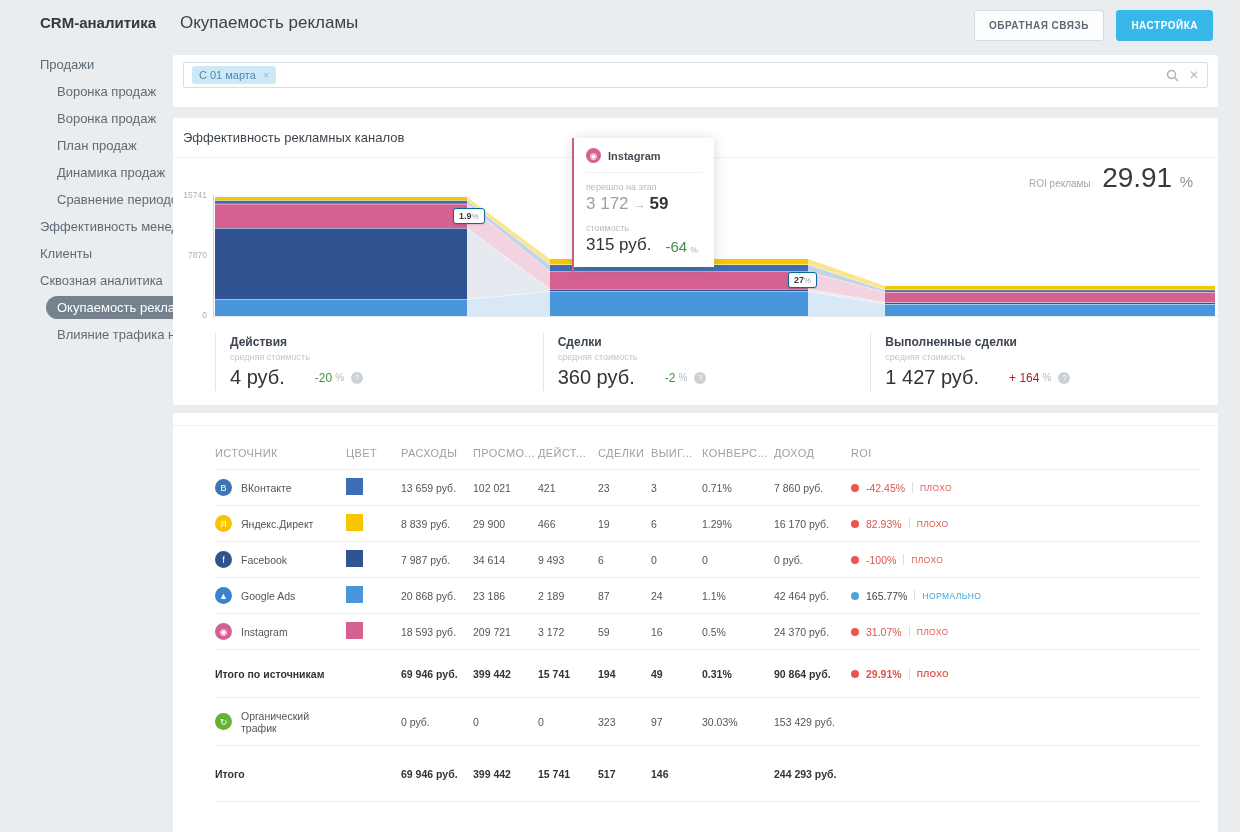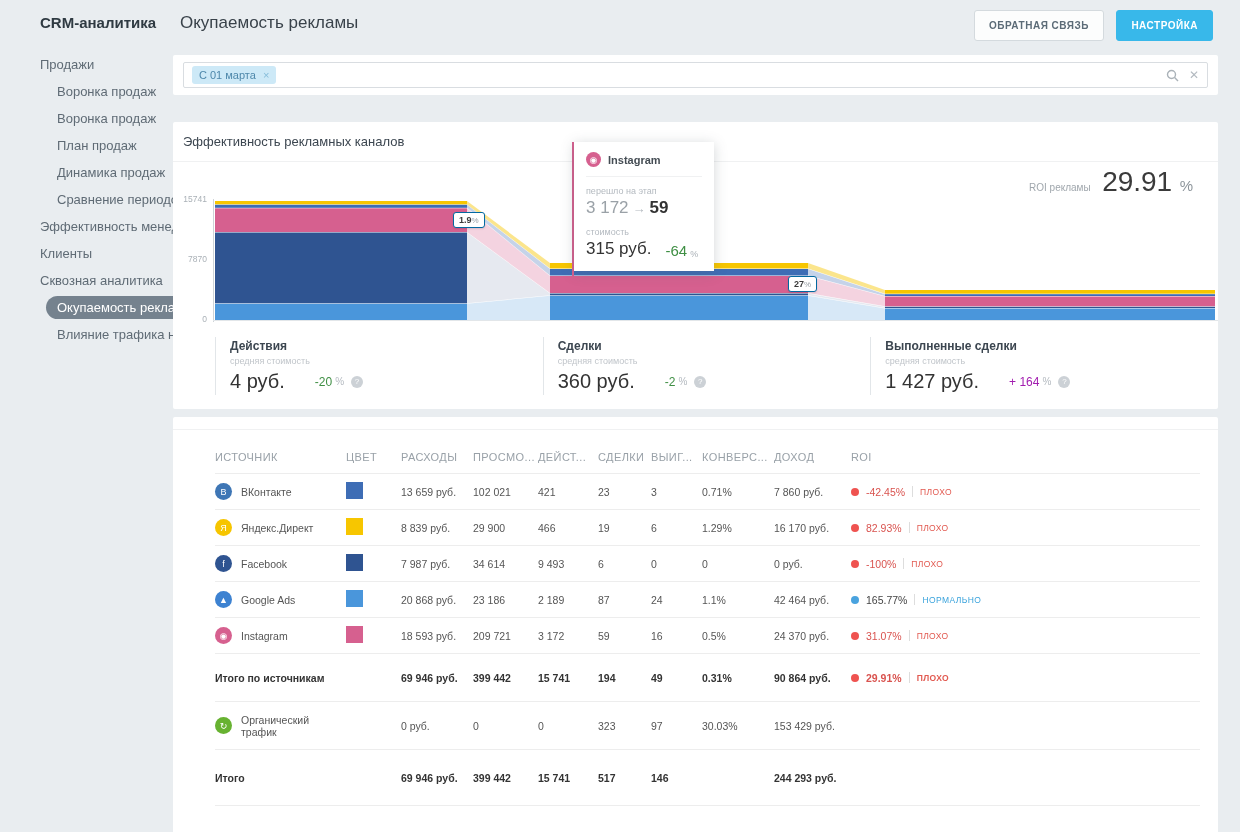--- a/index.html
+++ b/index.html
@@ -22,30 +22,30 @@
   .topbar-actions { position:absolute; right:5px; top:10px; }
   .btn { font-family:inherit; font-size:10px; font-weight:bold; letter-spacing:.5px; border-radius:3px; padding:9px 14px; cursor:pointer; }
   .btn.ghost { background:#fcfdfd; border:1px solid #d4dade; color:#5b6b77; margin-right:8px; }
   .btn.primary { background:#38b8ea; border:1px solid #38b8ea; color:#fff; }
 
   .card { background:#fff; border-radius:2px; position:relative; }
   .card-title { font-size:13px; color:#3c4650; padding:12px 0 0 10px; }
   .card-divider { border-bottom:1px solid #f0f1f2; margin-top:12px; }
 
   
-  .filter-card { height:40px; padding:7px 10px; }
+  .filter-card { height:52px; padding:7px 10px; }
   .filter-input { height:26px; border:1px solid #d9dde1; border-radius:2px; background:#fff; position:relative; display:flex; align-items:center; padding:0 8px; }
   .tag { background:#cde9f7; color:#4e88ab; font-size:11px; border-radius:3px; padding:3px 7px; display:inline-flex; align-items:center; gap:7px; }
   .tag-x { color:#85bcd9; font-size:11px; cursor:pointer; }
   .filter-icons { position:absolute; right:8px; top:0; height:100%; display:flex; align-items:center; gap:10px; color:#aab2b8; }
   .filter-icons svg { display:block; cursor:pointer; }
   .clear { font-size:12px; color:#b3bac0; cursor:pointer; }
 
   
-  .chart-card { margin-top:27px; height:287px; }
+  .chart-card { margin-top:11px; height:287px; }
   .roi { position:absolute; right:25px; top:44px; white-space:nowrap; }
   .roi-label { font-size:10px; color:#a0a7ad; margin-right:7px; }
   .roi-value { font-size:28px; color:#3a3a3a; }
   .roi-unit { font-size:15px; color:#8d959b; margin-left:3px; }
   .axis-tick { position:absolute; width:34px; text-align:right; font-size:8.5px; color:#aab1b7; }
   .plot { position:absolute; left:40px; top:77px; width:1005px; height:125px; }
   .badge { position:absolute; background:#fff; border:1px solid #0369a1; border-radius:3px; box-shadow:0 1px 2px rgba(0,0,0,.12); font-size:9px; font-weight:bold; color:#3a3a3a; padding:2px 5px; white-space:nowrap; }
   .badge .u { font-weight:normal; color:#9aa1a7; font-size:8px; }
   .b1 { left:240px; top:13px; }
   .b2 { left:575px; top:77px; }
@@ -63,21 +63,21 @@
   .tt-unit { color:#aab1b7; font-size:9px; margin-left:3px; }
 
   .stats { position:absolute; left:42px; right:20px; top:215px; display:flex; }
   .stat { border-left:1px solid #e2e6e9; padding:2px 0 2px 14px; width:342px; }
   .stat-title { font-size:12px; font-weight:bold; color:#3c4650; }
   .stat-sub { font-size:9px; color:#c0c5ca; margin-top:3px; }
   .stat-row { margin-top:4px; display:flex; align-items:center; }
   .stat-value { font-size:20px; color:#333; }
   .stat-delta { font-size:12px; margin-left:30px; }
   .stat-delta[data-tone="green"] { color:#3f8f44; }
-  .stat-delta[data-tone="red"] { color:#a21caf; }
+  .stat-delta[data-tone="red"] { color:#b91c1c; }
   .stat-unit { font-size:10px; color:#b4bac0; margin-left:3px; }
   .info { width:12px; height:12px; border-radius:50%; background:#ccd1d6; color:#fff; font-size:8px; display:inline-flex; align-items:center; justify-content:center; margin-left:7px; align-self:center; }
 
   
   .table-card { margin-top:8px; height:418px; overflow:hidden; }
   .t-grid { display:grid; grid-template-columns:131px 55px 72px 65px 60px 53px 51px 72px 77px minmax(0,1fr); align-items:center; }
   .t-head { margin:10px 18px 0 42px; min-height:34px; border-bottom:1px solid #ededed; }
   .t-head .t-cell { font-size:11px; color:#99a1a8; letter-spacing:.4px; }
   .t-body { margin:0 18px 0 42px; }
   .t-row { min-height:36px; border-bottom:1px solid #ededed; }

